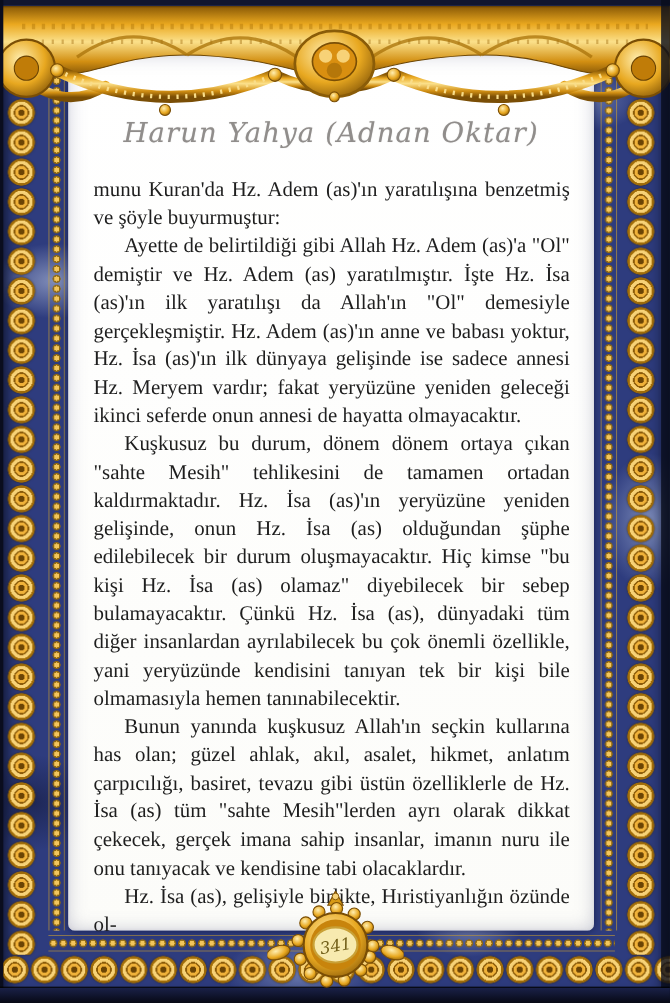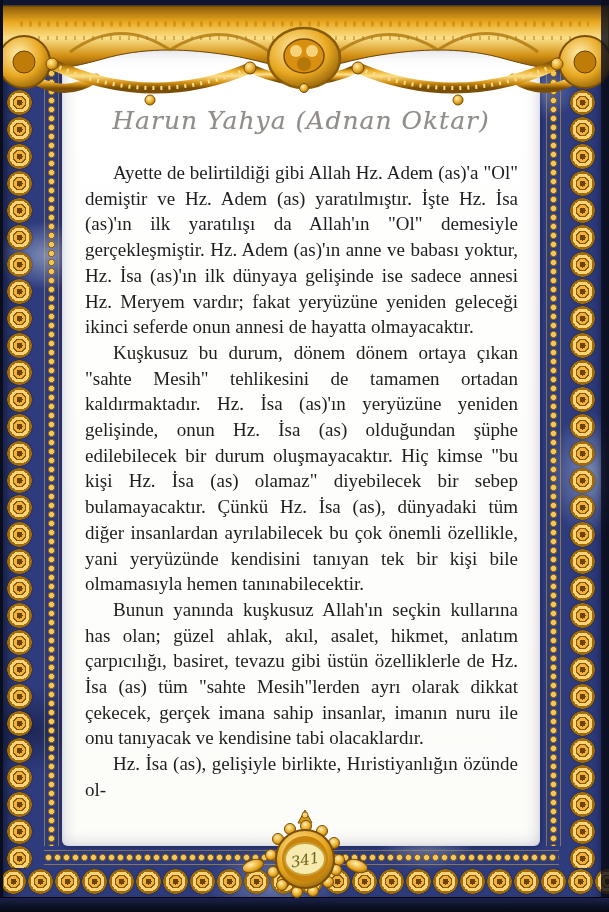--- a/index.html
+++ b/index.html
@@ -88,20 +88,21 @@
 
 <div class="chain chain-v chain-left"></div>
 <div class="chain chain-v chain-right"></div>
 <div class="beads beads-v beads-left"></div>
 <div class="beads beads-v beads-right"></div>
 <div class="beads beads-h beads-bottom"></div>
 
 <div class="page">
   <div class="page-header">Harun Yahya (Adnan Oktar)</div>
   <div class="body-text">
+    <p class="continuation">munu Kuran'da Hz. Adem (as)'ın yaratılışına benzetmiş ve şöyle buyurmuştur:</p>
     <p>Ayette de belirtildiği gibi Allah Hz. Adem (as)'a "Ol" demiştir ve Hz. Adem (as) yaratılmıştır. İşte Hz. İsa (as)'ın ilk yaratılışı da Allah'ın "Ol" demesiyle gerçekleşmiştir. Hz. Adem (as)'ın anne ve babası yoktur, Hz. İsa (as)'ın ilk dünyaya gelişinde ise sadece annesi Hz. Meryem vardır; fakat yeryüzüne yeniden geleceği ikinci seferde onun annesi de hayatta olmayacaktır.</p>
     <p>Kuşkusuz bu durum, dönem dönem ortaya çıkan "sahte Mesih" tehlikesini de tamamen ortadan kaldırmaktadır. Hz. İsa (as)'ın yeryüzüne yeniden gelişinde, onun Hz. İsa (as) olduğundan şüphe edilebilecek bir durum oluşmayacaktır. Hiç kimse "bu kişi Hz. İsa (as) olamaz" diyebilecek bir sebep bulamayacaktır. Çünkü Hz. İsa (as), dünyadaki tüm diğer insanlardan ayrılabilecek bu çok önemli özellikle, yani yeryüzünde kendisini tanıyan tek bir kişi bile olmamasıyla hemen tanınabilecektir.</p>
     <p>Bunun yanında kuşkusuz Allah'ın seçkin kullarına has olan; güzel ahlak, akıl, asalet, hikmet, anlatım çarpıcılığı, basiret, tevazu gibi üstün özelliklerle de Hz. İsa (as) tüm "sahte Mesih"lerden ayrı olarak dikkat çekecek, gerçek imana sahip insanlar, imanın nuru ile onu tanıyacak ve kendisine tabi olacaklardır.</p>
     <p>Hz. İsa (as), gelişiyle birlikte, Hıristiyanlığın özünde ol-</p>
   </div>
 </div>
 
 <svg class="top-ornament" viewBox="0 0 609 112" xmlns="http://www.w3.org/2000/svg">
   <defs>
     <linearGradient id="gv" x1="0" y1="0" x2="0" y2="1">

